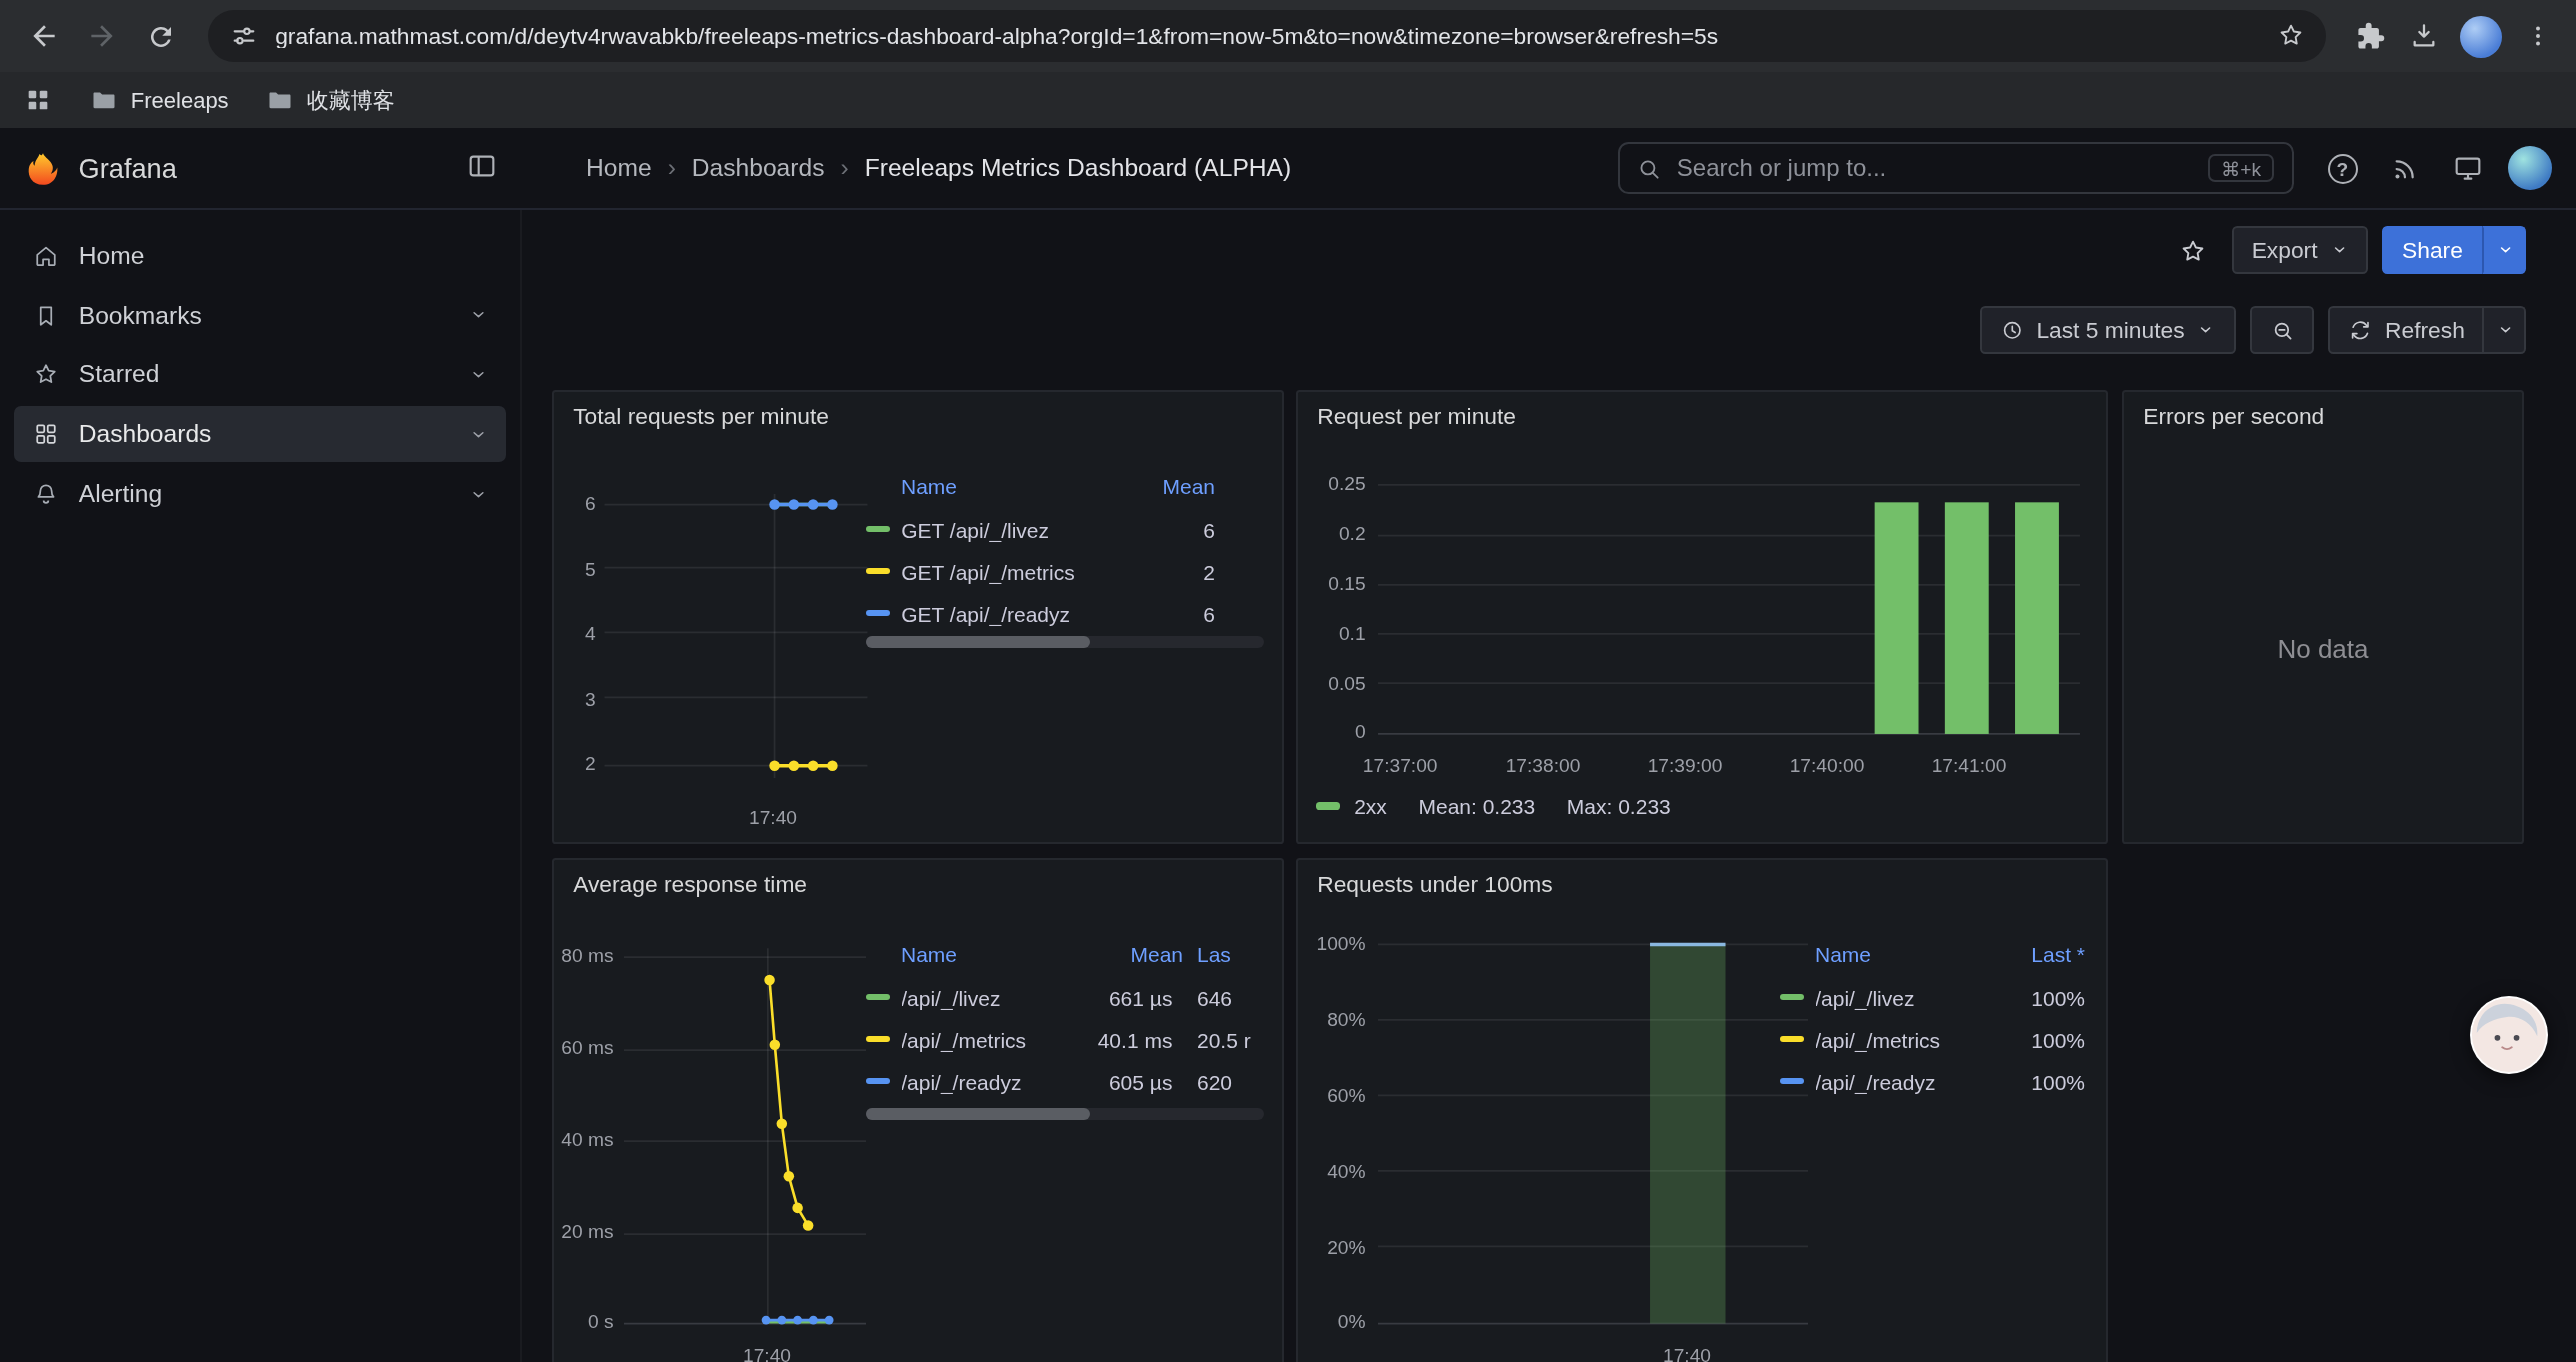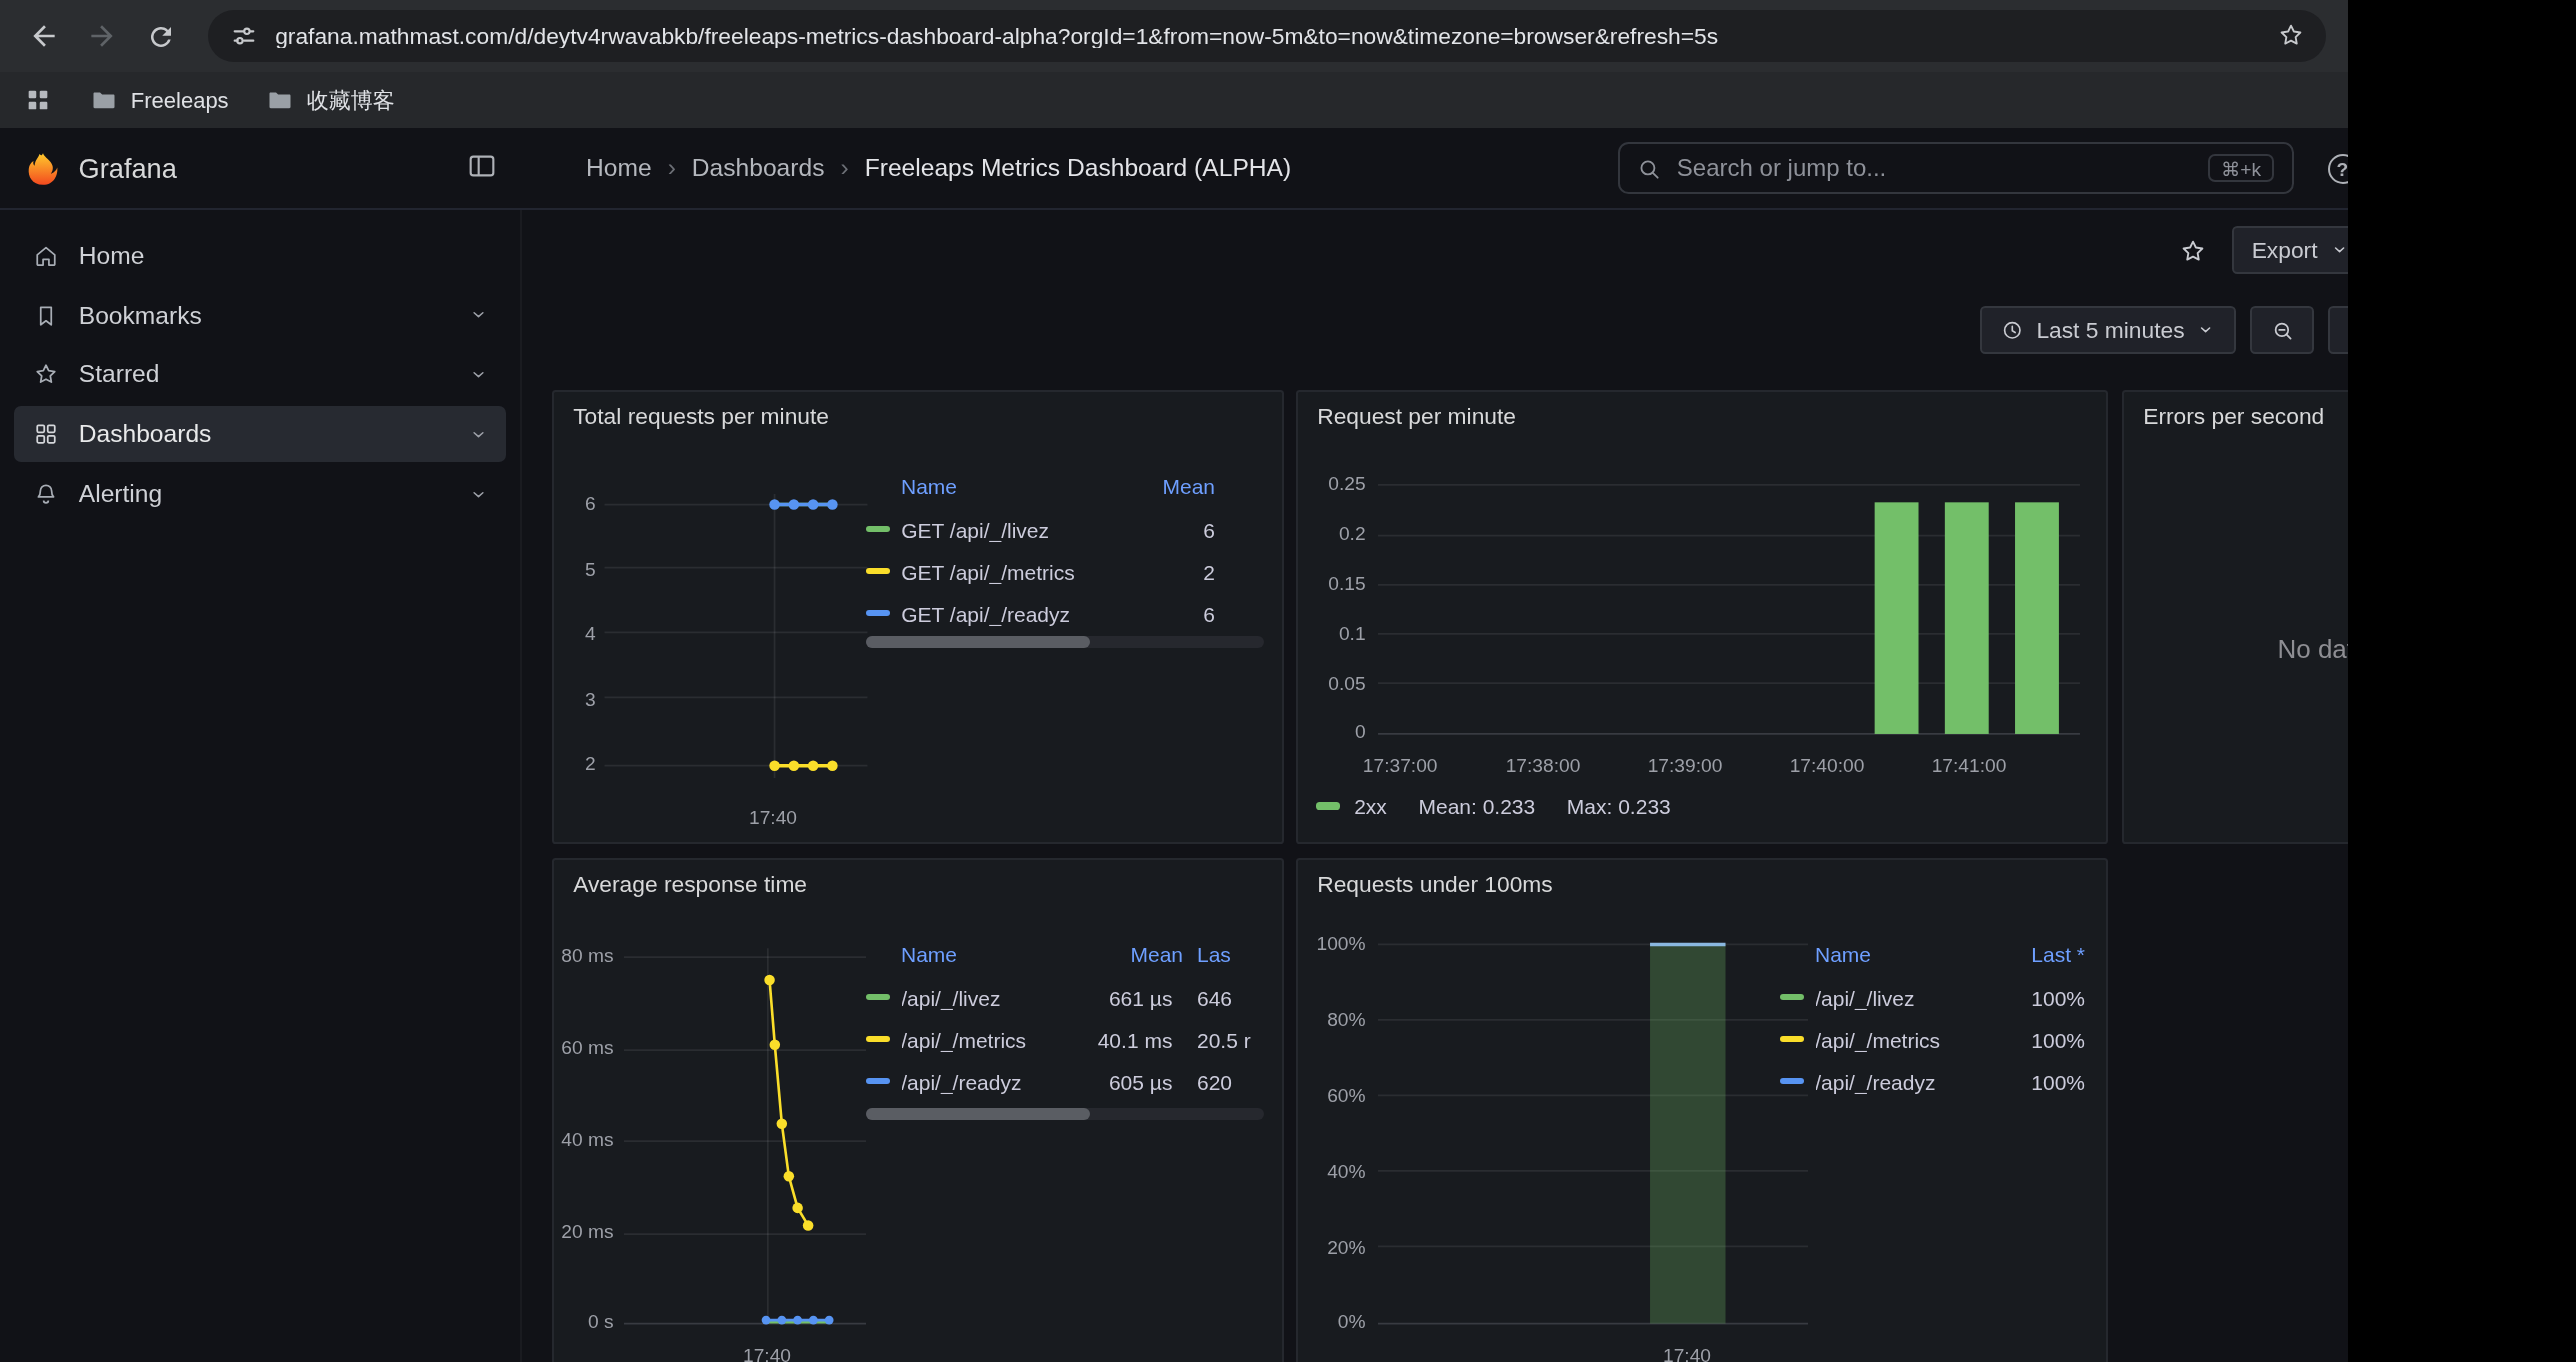--- a/index.html
+++ b/index.html
@@ -1,16 +1,16 @@
 <!DOCTYPE html>
 <html style="font-size:14px"><head>
 <meta charset="utf-8">
 <style>
   html,body{margin:0;padding:0;background:#000;}
-  #stage{width:2348px;height:1363px;overflow:hidden;}
+  #stage{width:2576px;height:1363px;overflow:hidden;}
   .viewport{width:1288px;height:681px;transform:scale(2);transform-origin:0 0;position:relative;
     background:#111217;font-family:"Liberation Sans","DejaVu Sans",sans-serif;color:#ccccdc;}
   .viewport *{box-sizing:border-box;}
 
   
   .chrome-toolbar{height:36px;background:#2b2d30;display:flex;align-items:center;padding:0 8.8px;gap:3.5px;}
   .cbtn{width:26px;height:26px;border-radius:50%;display:flex;align-items:center;justify-content:center;flex:none;}
   .omnibox{flex:1;height:25.4px;background:#1e1f22;border-radius:13px;display:flex;align-items:center;
     padding:0 10.5px;gap:8.8px;margin:0 7px;overflow:hidden;}
   .url-text{flex:1;font-size:11.4px;color:#e2e4e8;white-space:nowrap;overflow:hidden;}

